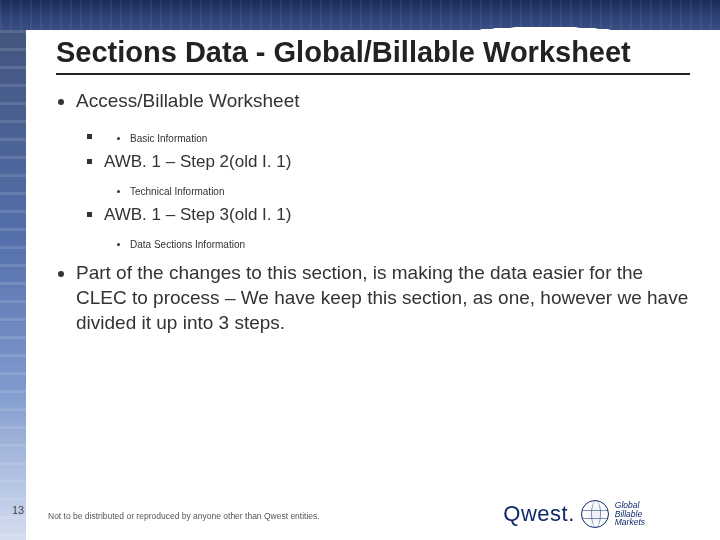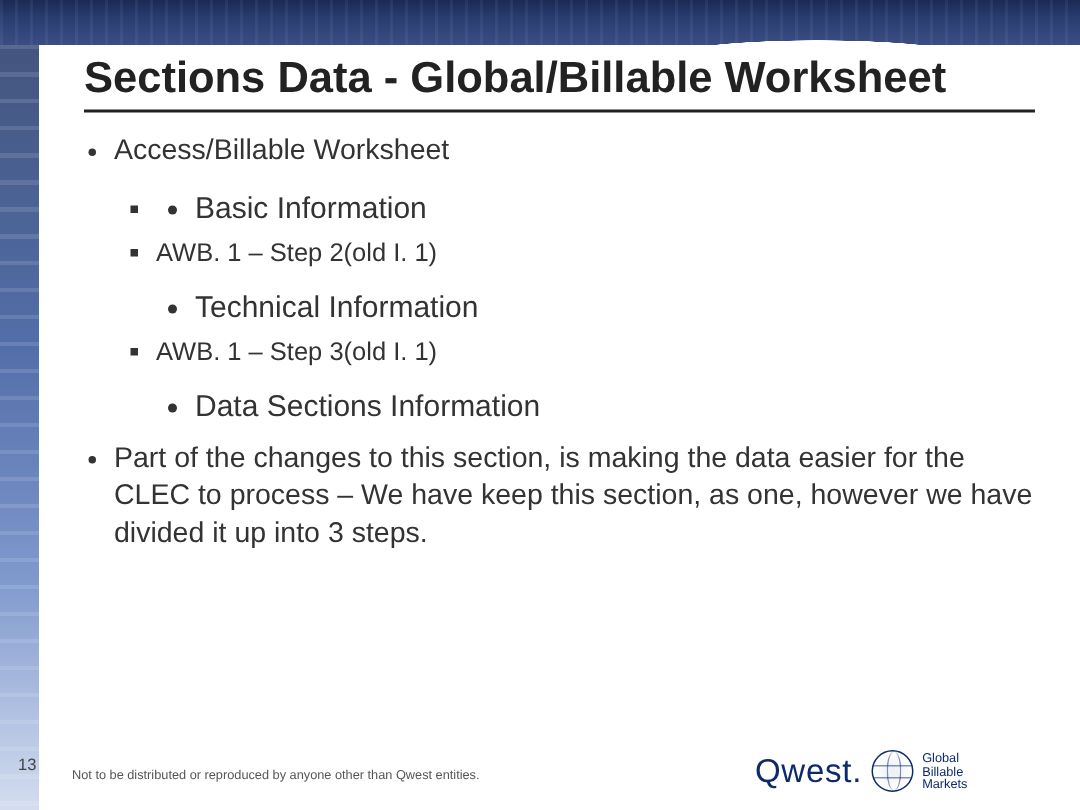--- a/index.html
+++ b/index.html
@@ -28,35 +28,35 @@
   .title { font-size: 29px; color: #222; margin-top: 6px; line-height: 1.15; }
   .title-rule { border: none; border-bottom: 2px solid #222; margin-top: 4px; width: 100%; }
 
   ul.level1 { list-style: disc; margin-top: 14px; padding-left: 20px; color: #333; }
   ul.level1 > li { font-size: 19px; margin-bottom: 10px; line-height: 1.3; }
 
   ul.level2 { list-style: square; padding-left: 28px; margin-top: 4px; }
   ul.level2 > li { font-size: 17px; margin-top: 6px; }
 
   ul.level3 { list-style: disc; padding-left: 26px; margin-top: 2px; }
-  ul.level3 > li { font-size: 20px; margin-top: 12px; color: #333; }
+  ul.level3 > li { font-size: 10px; margin-top: 12px; color: #333; }
 
   .footer { position: absolute; left: 0; bottom: 0; width: 663px; height: 52px; }
   .page-num { position: absolute; left: 12px; bottom: 24px; font-size: 11px; color: #444; }
   .legal { position: absolute; left: 48px; bottom: 18px; font-size: 8.5px; color: #555; line-height: 1.25; }
 
   .logo { position: absolute; right: 18px; bottom: 12px; display: flex; align-items: center; gap: 6px; }
   .logo .q { font-family: Arial, sans-serif; font-weight: 400; font-size: 22px; color: #0e2a6b; letter-spacing: 0.5px; }
   .logo .q .dot { color: #0e2a6b; }
   .logo .globe { width: 28px; height: 28px; border: 1.5px solid #0e2a6b; border-radius: 50%; position: relative; background:
       radial-gradient(circle at 50% 50%, rgba(14,42,107,0.08), transparent 70%); }
   .logo .globe::before, .logo .globe::after { content: ""; position: absolute; left: 0; right: 0; border-top: 1px solid rgba(14,42,107,0.5); }
   .logo .globe::before { top: 9px; } .logo .globe::after { top: 17px; }
   .logo .globe .merid { position: absolute; top: 0; bottom: 0; left: 9px; width: 10px; border-left: 1px solid rgba(14,42,107,0.5); border-right: 1px solid rgba(14,42,107,0.5); border-radius: 50%; }
-  .logo .gtxt { font-size: 8.5px; line-height: 1.05; color: #0e2a6b; }
+  .logo .gtxt { font-size: 8.5px; line-height: 1.05; color: #0e2a6b; font-style: italic; }
 </style>
 </head>
 <body>
 
 <div class="slide">
 
   <div class="header-band">
     <div class="wave"></div>
   </div>
   <div class="left-strip"></div>

